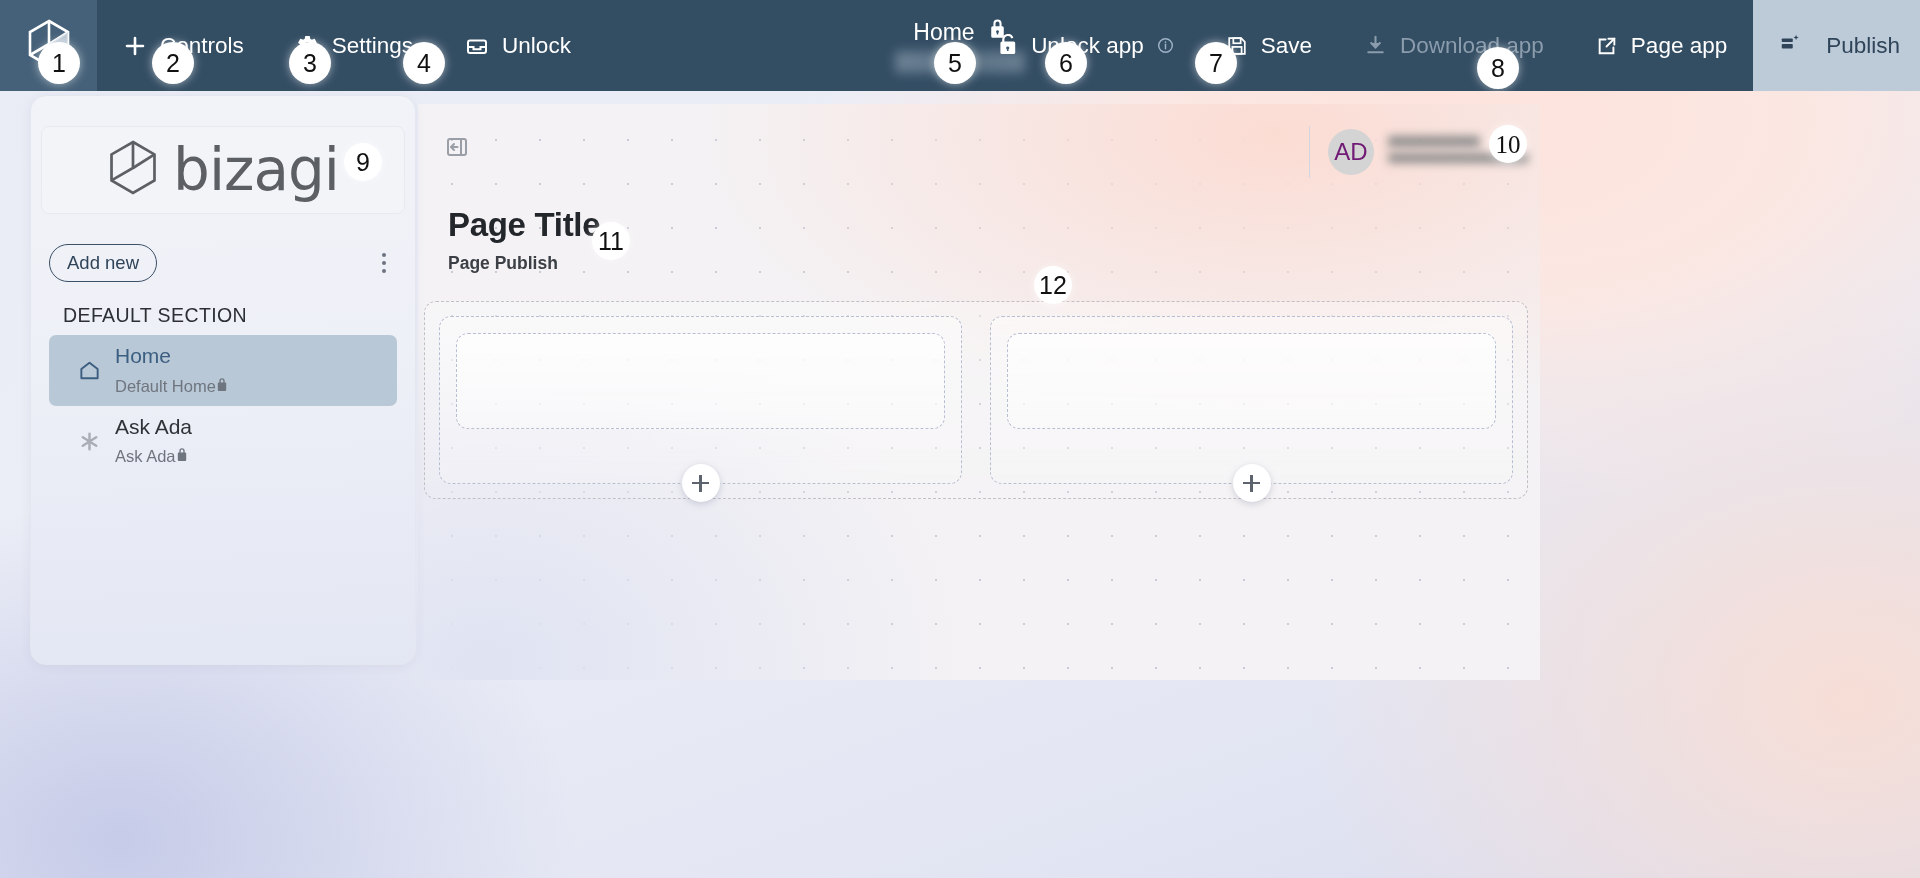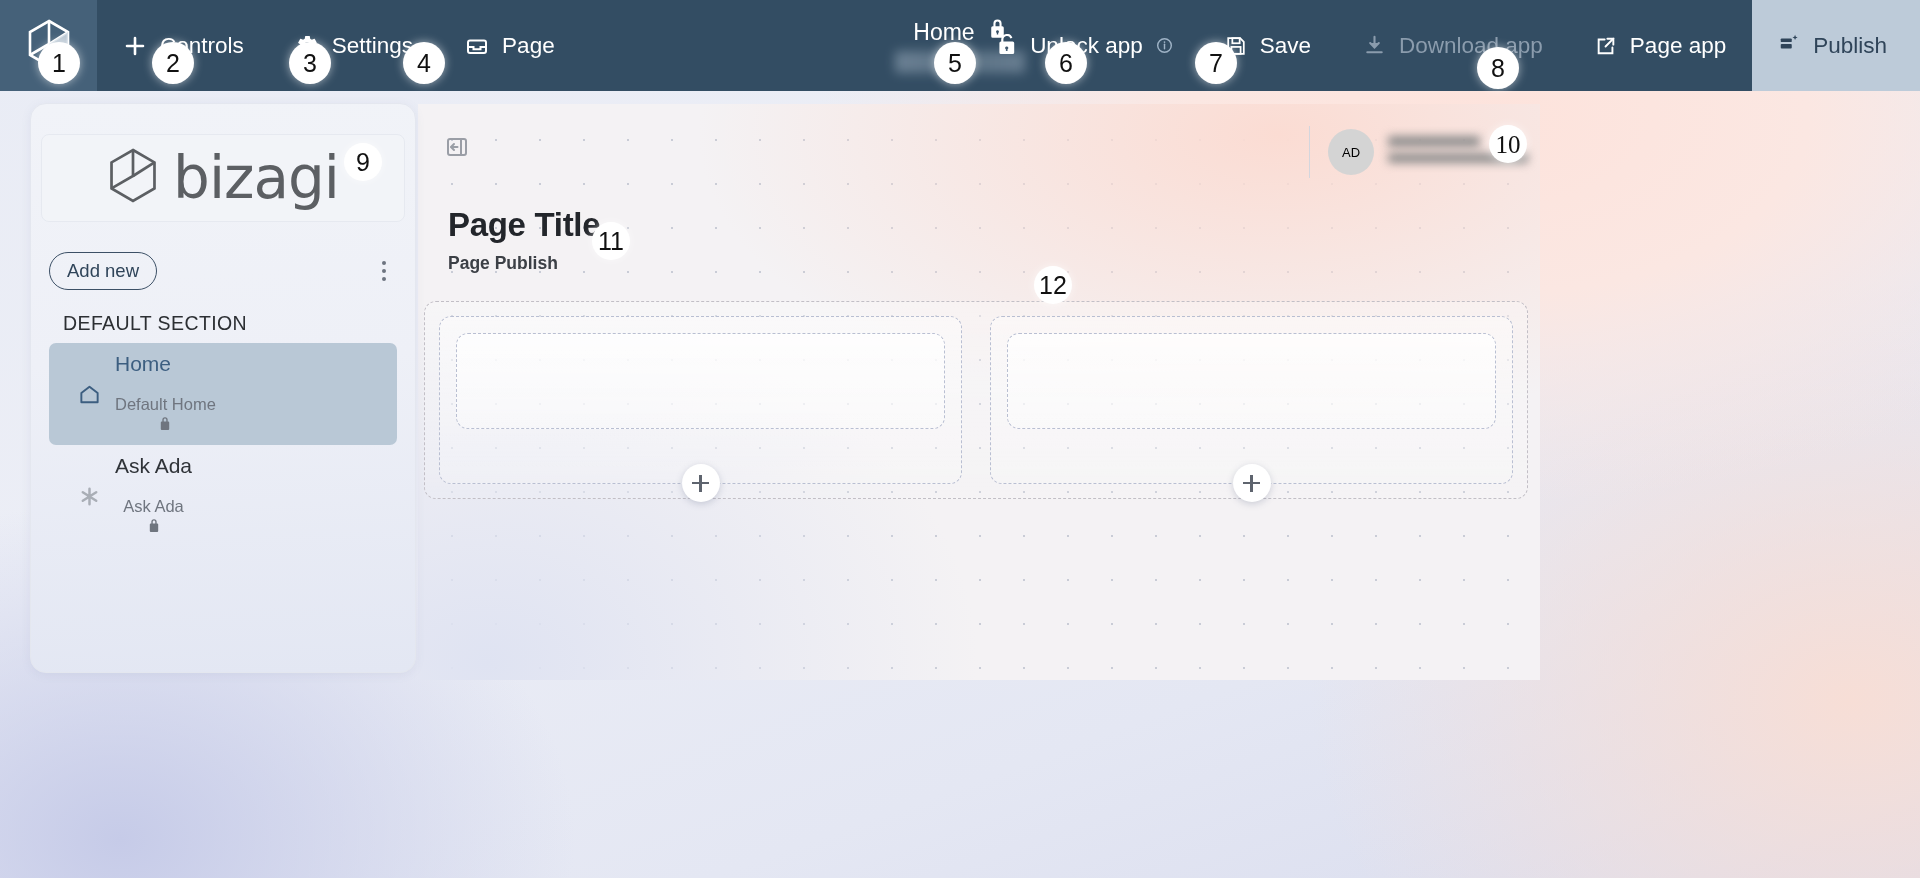--- a/index.html
+++ b/index.html
@@ -66,22 +66,22 @@
     filter: blur(5.5px);
     opacity: .95;
   }
 
   .toolbar-right {
     position: absolute; right: 0; top: 0; height: 91px;
     display: flex; align-items: center;
     z-index: 5;
   }
   .publish-tile {
-    display: flex; align-items: center; gap: 13px;
-    height: 91px; padding: 0 33px 0 26px;
+    display: flex; align-items: center; gap: 25px;
+    height: 91px; padding: 0 20px 0 26px;
     background: #bdcbd9;
     color: #2f4459; font-size: 22.5px;
     cursor: pointer;
   }
 
   
   .bubble {
     position: absolute;
     background: #ffffff;
     color: #111;
@@ -99,21 +99,21 @@
   .bubble.b6  { width: 42px; height: 42px; left: 1045px; top: 42px; }
   .bubble.b7  { width: 42px; height: 42px; left: 1195px; top: 42px; }
   .bubble.b8  { width: 42px; height: 42px; left: 1477px; top: 47px; }
   .bubble.b9  { width: 38px; height: 38px; left: 344px;  top: 143px; }
   .bubble.b10 { width: 38px; height: 38px; left: 1489px; top: 125px; font-family: Liberation Serif, serif; }
   .bubble.b11 { width: 38px; height: 38px; left: 592px;  top: 222px; }
   .bubble.b12 { width: 38px; height: 38px; left: 1034px; top: 266px; }
 
   
   .sidebar {
-    position: absolute; left: 30px; top: 103px;
+    position: absolute; left: 30px; top: 95px;
     width: 386px; height: 570px;
     background: linear-gradient(178deg, #f1f3f8 0%, #eef0f7 45%, #e3e7f3 100%);
     border-radius: 16px;
     border: 1px solid #e4e7ef;
     box-shadow: 0 2px 10px rgba(120,130,165,.10);
     z-index: 20;
     overflow: hidden;
   }
   .logo-card {
     margin: 30px 10px 0 10px;
@@ -159,21 +159,21 @@
   .nav-item {
     display: flex; align-items: center; gap: 14px;
     padding: 9px 0 9px 28px;
     border-radius: 7px;
     cursor: pointer;
   }
   .nav-item.active { background: #b9c8d6; }
   .nav-item .n-ico { width: 24px; display: flex; align-items: center; justify-content: center; }
   .n-main { font-size: 21px; color: #4b6b89; line-height: 1.12; }
   .nav-item.active .n-main { color: #3c5e80; }
-  .n-sub { font-size: 16.5px; color: #6f757f; display: flex; align-items: center; gap: 0; line-height: 1.3; margin-top: 18px; flex-direction: column; }
+  .n-sub { font-size: 16.5px; color: #6f757f; display: flex; align-items: center; gap: 0; line-height: 1.3; margin-top: 8px; }
   .nav-item:not(.active) .n-main { color: #2f3338; }
 
   
   .canvas {
     position: absolute; left: 418px; top: 104px;
     width: 1122px; height: 576px;
     background-color: #f4f2f4;
     background-image:
       radial-gradient(1000px 500px at 860px 30px, #fbdcd3 0%, rgba(251,220,211,0) 58%),
       radial-gradient(700px 520px at 70px 560px, #dfe3f2 0%, rgba(223,227,242,0) 70%),
@@ -191,23 +191,23 @@
   }
   .canvas-user {
     position: absolute; right: 10px; top: 22px;
     display: flex; align-items: center; gap: 14px;
     padding-left: 18px;
     border-left: 1px solid #d3d6de;
     height: 52px;
   }
   .avatar {
     width: 46px; height: 46px; border-radius: 50%;
-    background: #d4d4d4; color: #000000;
-    display: flex; align-items: center; justify-content: center;
-    font-size: 13px;
+    background: #d4d4d4; color: #701a75;
+    display: flex; align-items: center; justify-content: center;
+    font-size: 24px;
   }
   .user-blur { width: 142px; height: 34px; position: relative; }
   .user-blur span {
     position: absolute; left: 0; border-radius: 3px;
     background: #8d8d8d; filter: blur(5px); display: block;
   }
   .user-blur .l1 { top: 1px;  width: 92px;  height: 11px; }
   .user-blur .l2 { top: 18px; width: 140px; height: 10px; }
 
   .page-head { position: absolute; left: 30px; top: 102px; }
@@ -287,21 +287,21 @@
       <span>Settings</span>
     </div>
 
     <div class="nav-btn">
       <span class="ico">
         <svg width="24" height="24" viewBox="0 0 24 24" fill="none" stroke="#fff" stroke-width="2">
           <rect x="3" y="6.5" width="18" height="12.5" rx="2"></rect>
           <path d="M3 13h5.5v2.2h7V13H21"></path>
         </svg>
       </span>
-      <span>Page</span>
+      <span>Unlock</span>
     </div>
 
     <div class="center-title">
       <div class="center-title-row">
         <span>Home</span>
         <span>
           <svg width="19" height="22" viewBox="0 0 20 22" fill="#fff">
             <path d="M10 1a4.3 4.3 0 0 0-4.3 4.3V8H5a1.6 1.6 0 0 0-1.6 1.6v9A1.6 1.6 0 0 0 5 20.2h10a1.6 1.6 0 0 0 1.6-1.6v-9A1.6 1.6 0 0 0 15 8h-.7V5.3A4.3 4.3 0 0 0 10 1zm0 2.2a2.1 2.1 0 0 1 2.1 2.1V8H7.9V5.3A2.1 2.1 0 0 1 10 3.2zm0 9.1a1.5 1.5 0 0 1 .75 2.8v1.6h-1.5v-1.6A1.5 1.5 0 0 1 10 12.3z"></path>
           </svg>
         </span>

